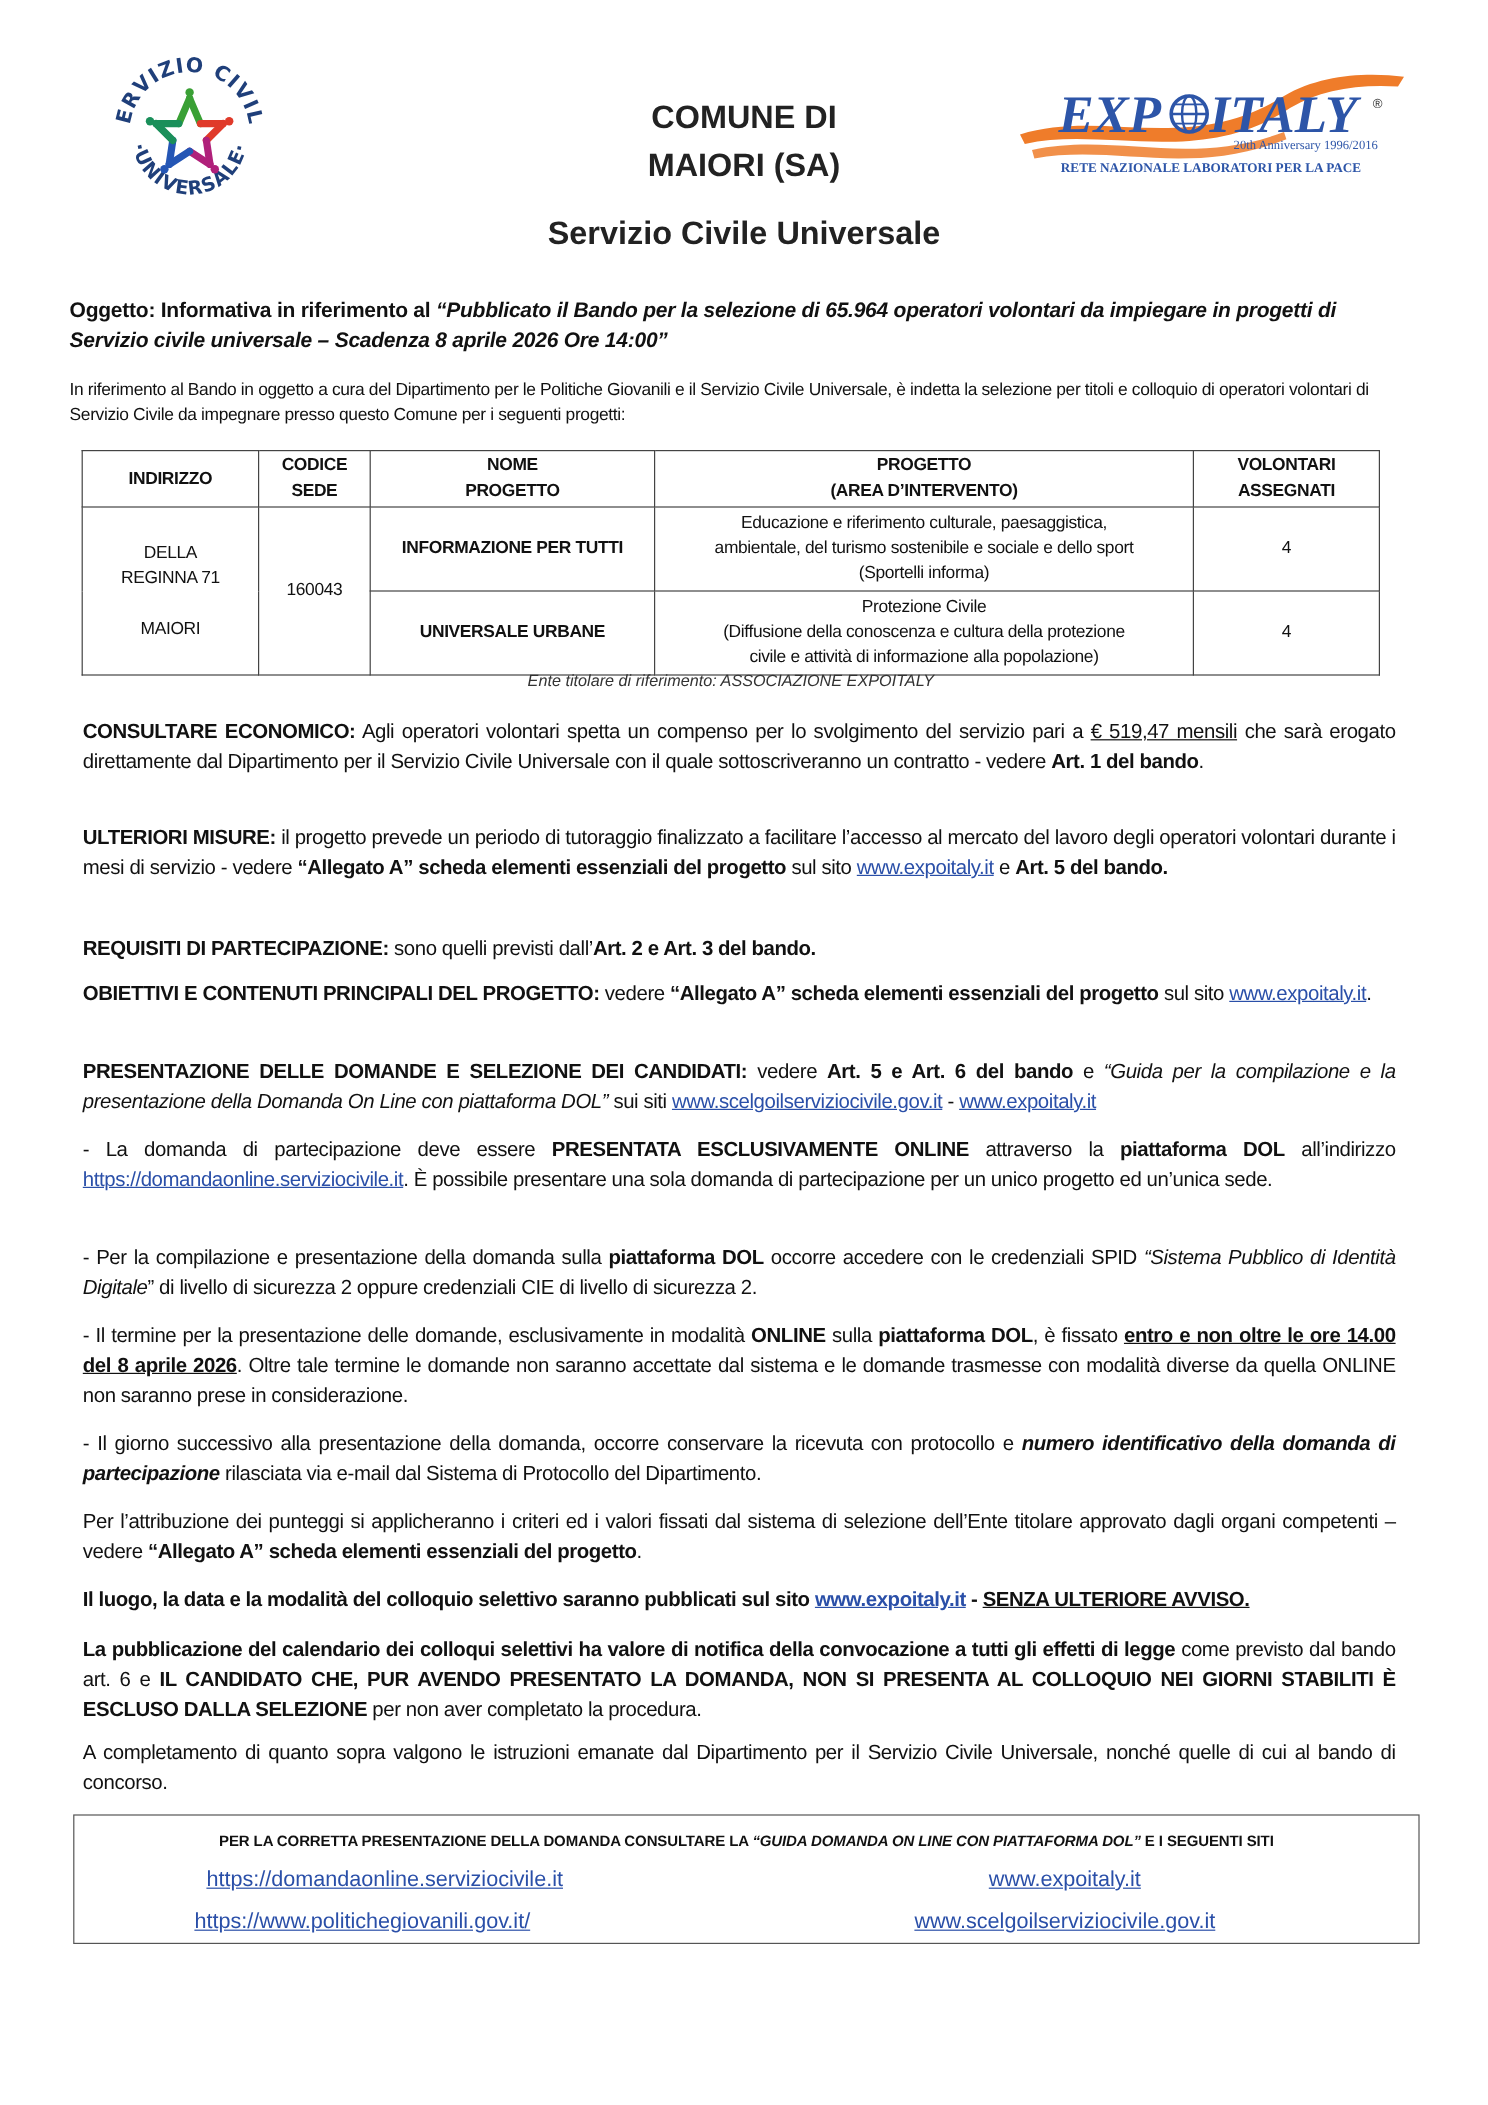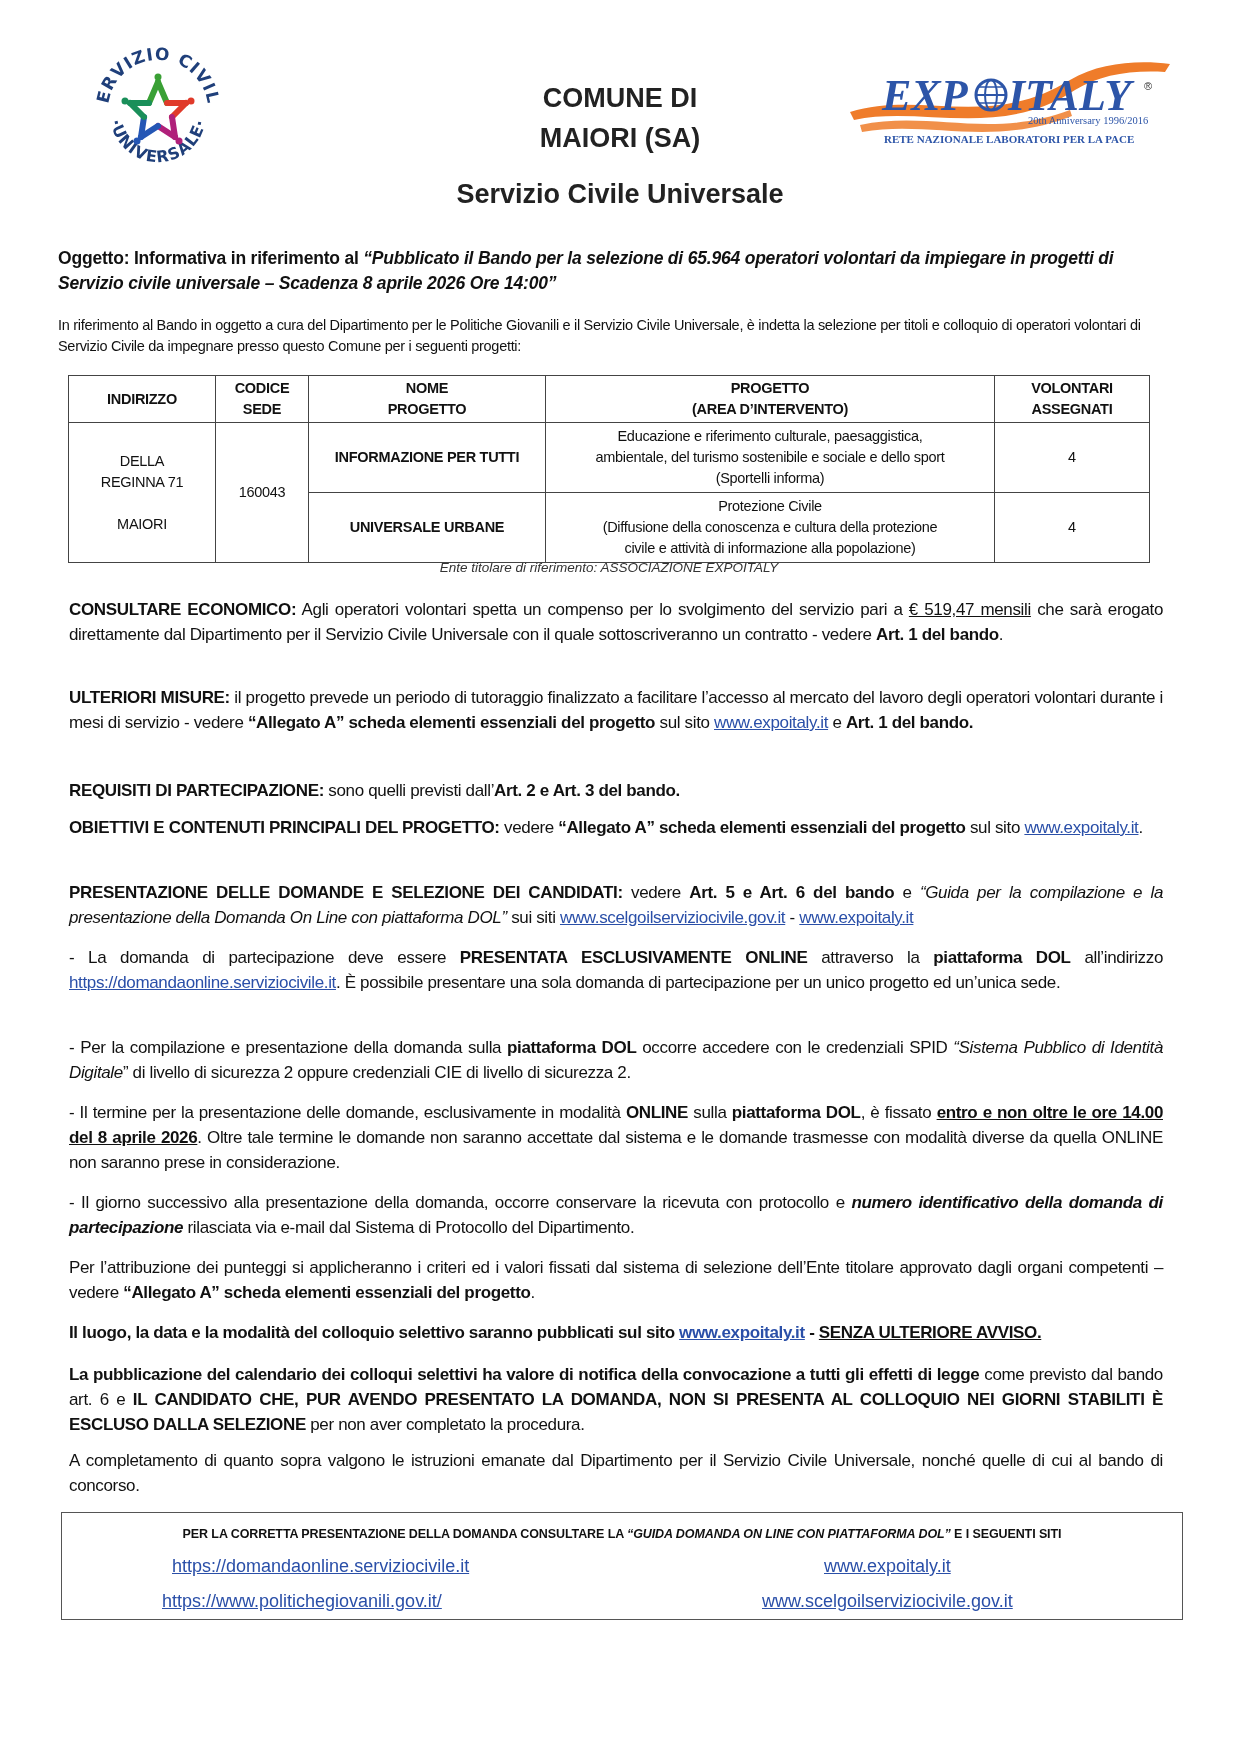--- a/index.html
+++ b/index.html
@@ -119,21 +119,21 @@
       </tr>
     </tbody>
   </table>
   <div class="caption">Ente titolare di riferimento: ASSOCIAZIONE EXPOITALY</div>
 
   <div class="body" style="top:597px">
     <b>CONSULTARE ECONOMICO:</b><span> Agli operatori volontari spetta un compenso per lo svolgimento del servizio pari a </span><span class="u">€ 519,47 mensili</span><span> che sarà erogato direttamente dal Dipartimento per il Servizio Civile Universale con il quale sottoscriveranno un contratto - vedere </span><b>Art. 1 del bando</b><span>.</span>
   </div>
 
   <div class="body" style="top:685px">
-    <b>ULTERIORI MISURE:</b><span> il progetto prevede un periodo di tutoraggio finalizzato a facilitare l’accesso al mercato del lavoro degli operatori volontari durante i mesi di servizio - vedere </span><b>“Allegato A” scheda elementi essenziali del progetto</b><span> sul sito </span><a class="link">www.expoitaly.it</a><span> e </span><b>Art. 1 del bando.</b>
+    <b>ULTERIORI MISURE:</b><span> il progetto prevede un periodo di tutoraggio finalizzato a facilitare l’accesso al mercato del lavoro degli operatori volontari durante i mesi di servizio - vedere </span><b>“Allegato A” scheda elementi essenziali del progetto</b><span> sul sito </span><a class="link">www.expoitaly.it</a><span> e </span><b>Art. 5 del bando.</b>
   </div>
 
   <div class="body" style="top:778px">
     <b>REQUISITI DI PARTECIPAZIONE:</b><span> sono quelli previsti dall’</span><b>Art. 2 e Art. 3 del bando.</b>
   </div>
 
   <div class="body" style="top:815px">
     <b>OBIETTIVI E CONTENUTI PRINCIPALI DEL PROGETTO:</b><span> vedere </span><b>“Allegato A” scheda elementi essenziali del progetto</b><span> sul sito </span><a class="link">www.expoitaly.it</a><span>.</span>
   </div>
 

